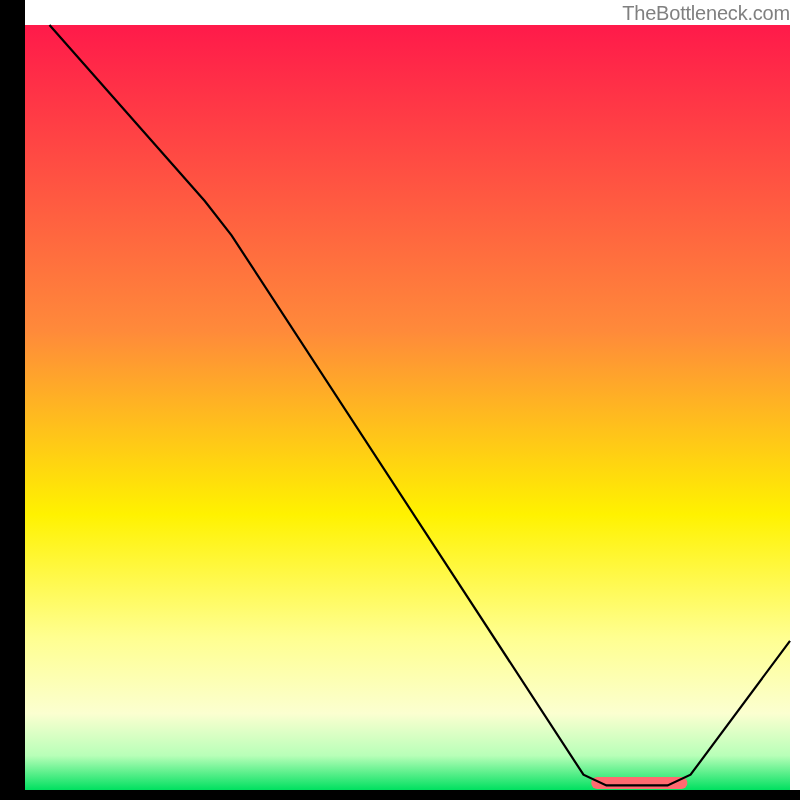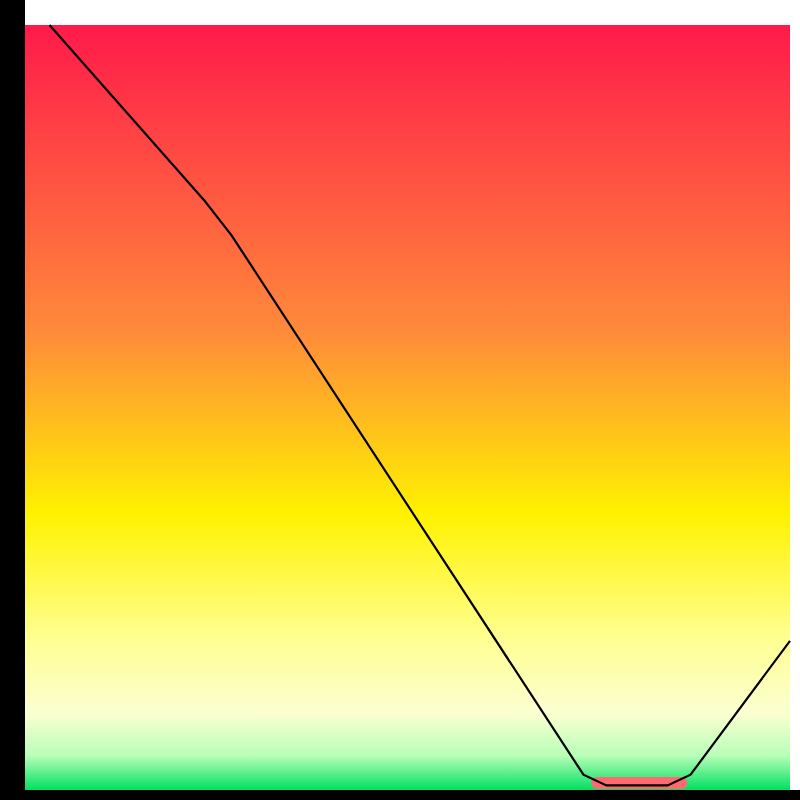--- a/index.html
+++ b/index.html
@@ -27,20 +27,21 @@
   svg {
     position: absolute;
     left: 0;
     top: 0;
   }
 </style>
 </head>
 <body>
 <div class="wrapper">
 
+<div class="attribution">TheBottleneck.com</div>
 
 <svg id="chart-svg" width="800" height="800" viewBox="0 0 800 800">
   <defs>
     <linearGradient id="bg-grad" x1="0" y1="0" x2="0" y2="1">
           <stop offset="0%" stop-color="#ff1a4a"></stop>
           <stop offset="40%" stop-color="#ff8a3a"></stop>
           <stop offset="64%" stop-color="#fff200"></stop>
           <stop offset="80%" stop-color="#ffff90"></stop>
           <stop offset="90%" stop-color="#fbffd0"></stop>
           <stop offset="95.5%" stop-color="#b8ffb8"></stop>

